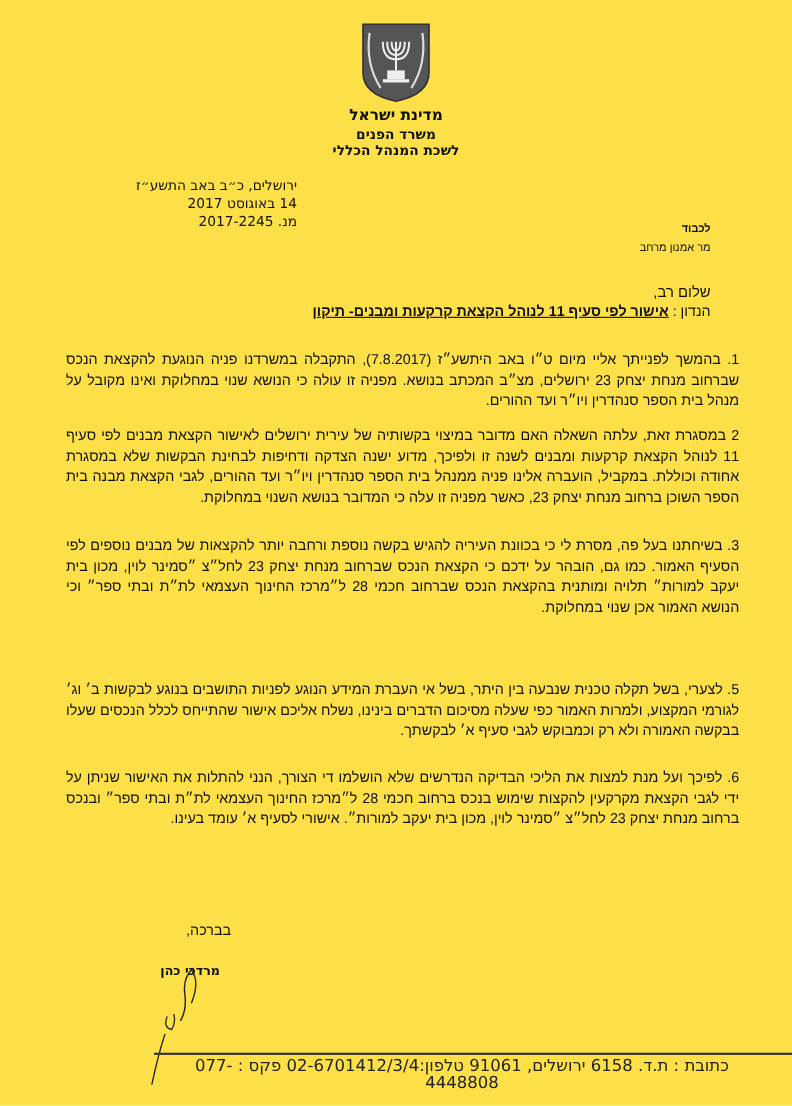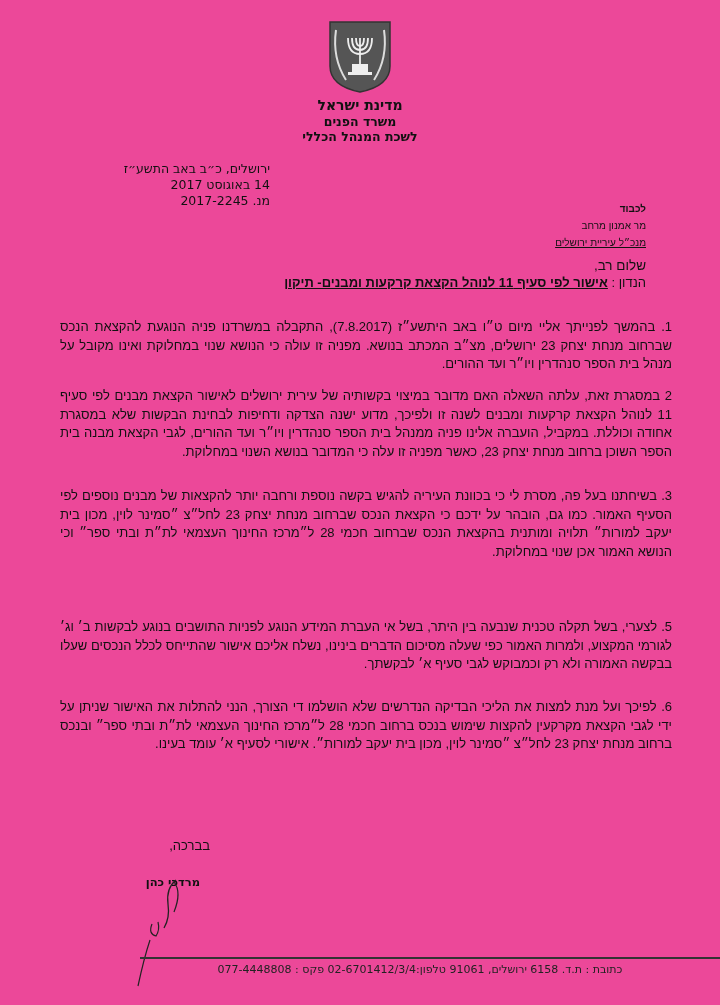--- a/index.html
+++ b/index.html
@@ -1,20 +1,20 @@
 <!DOCTYPE html>
 <html><head>
   <meta charset="utf-8">
   <style>
     html, body { margin: 0; padding: 0; background: #ffffff; }
     body {
       width: 720px; height: 1005px; position: relative; overflow: hidden;
       font-family: "DejaVu Sans", sans-serif; color: #111;
     }
-    .page { position: absolute; left: 0; top: 0; width: 720px; height: 1005px; background: #ec4899; }
+    .page { position: absolute; left: 0; top: 0; width: 720px; height: 1005px; background: #fde047; }
     .emblem { position: absolute; left: 322px; top: 18px; width: 76px; height: 76px; }
     .header { position: absolute; left: 260px; top: 97px; width: 200px; text-align: center; direction: rtl; }
     .header .l1 { font-family: "DejaVu Sans", sans-serif; font-weight: bold; font-size: 14px; line-height: 17px; }
     .header .l2 { font-weight: bold; font-size: 12.5px; line-height: 15px; text-align: center; }
     .header .l3 { font-weight: bold; font-size: 12.5px; line-height: 15px; }
 
     .dateblock { position: absolute; left: 90px; top: 161px; width: 180px; direction: rtl; text-align: right;
       font-family: "DejaVu Sans", sans-serif; font-size: 12.5px; line-height: 16px; }
 
     .recipient { position: absolute; right: 74px; top: 200px; width: 280px; direction: rtl; text-align: right;
@@ -39,21 +39,21 @@
     #p6 { top: 698px; }
 
     .closing { position: absolute; left: 120px; top: 838px; width: 90px; direction: rtl; text-align: right;
       font-family: "Liberation Sans", sans-serif; font-size: 13px; }
     .signer { position: absolute; left: 110px; top: 875px; width: 90px; direction: rtl; text-align: right;
       font-family: "DejaVu Sans", sans-serif; font-weight: bold; font-size: 11.5px; }
     .signature { position: absolute; left: 130px; top: 878px; width: 60px; height: 110px; }
 
     .footer-line { position: absolute; left: 140px; top: 957px; width: 580px; height: 0; border-top: 2px solid #333; }
     .footer { position: absolute; left: 150px; top: 962px; width: 540px; direction: rtl; text-align: center;
-      font-family: "DejaVu Sans", sans-serif; font-size: 11px; line-height: 15px; color: #222; }
+      font-family: "DejaVu Sans", sans-serif; font-size: 15px; line-height: 15px; color: #222; }
   </style>
 </head>
 <body>
 
 <div class="page">
 
   <svg class="emblem" viewBox="0 0 76 76">
     <path d="M8 4 H68 V48 Q68 68 38 74 Q8 68 8 48 Z" fill="#555" stroke="#333" stroke-width="1.5"></path>
     <path d="M14 12 Q10 40 24 62" stroke="#ddd" stroke-width="2" fill="none"></path>
     <path d="M62 12 Q66 40 52 62" stroke="#ddd" stroke-width="2" fill="none"></path>
@@ -75,21 +75,20 @@
 
   <div class="dateblock">
     <div>ירושלים, כ״ב באב התשע״ז</div>
     <div>14 באוגוסט 2017</div>
     <div>מנ. 2017-2245</div>
   </div>
 
   <div class="recipient">
     <div class="to">לכבוד</div>
     <div>מר אמנון מרחב</div>
-    <div class="org">מנכ״ל עיריית ירושלים</div>
   </div>
 
   <div class="greeting">שלום רב,</div>
 
   <div class="subject">
     <span>הנדון : </span><span class="subj-text">אישור לפי סעיף 11 לנוהל הקצאת קרקעות ומבנים- תיקון</span>
   </div>
 
   <div class="para" id="p1">1. בהמשך לפנייתך אליי מיום ט״ו באב היתשע״ז (7.8.2017), התקבלה במשרדנו פניה הנוגעת להקצאת הנכס שברחוב מנחת יצחק 23 ירושלים, מצ״ב המכתב בנושא. מפניה זו עולה כי הנושא שנוי במחלוקת ואינו מקובל על מנהל בית הספר סנהדרין ויו״ר ועד ההורים.</div>
   <div class="para" id="p2">2 במסגרת זאת, עלתה השאלה האם מדובר במיצוי בקשותיה של עירית ירושלים לאישור הקצאת מבנים לפי סעיף 11 לנוהל הקצאת קרקעות ומבנים לשנה זו ולפיכך, מדוע ישנה הצדקה ודחיפות לבחינת הבקשות שלא במסגרת אחודה וכוללת. במקביל, הועברה אלינו פניה ממנהל בית הספר סנהדרין ויו״ר ועד ההורים,  לגבי הקצאת מבנה בית הספר השוכן ברחוב מנחת יצחק 23, כאשר מפניה זו עלה כי המדובר בנושא השנוי במחלוקת.</div>

